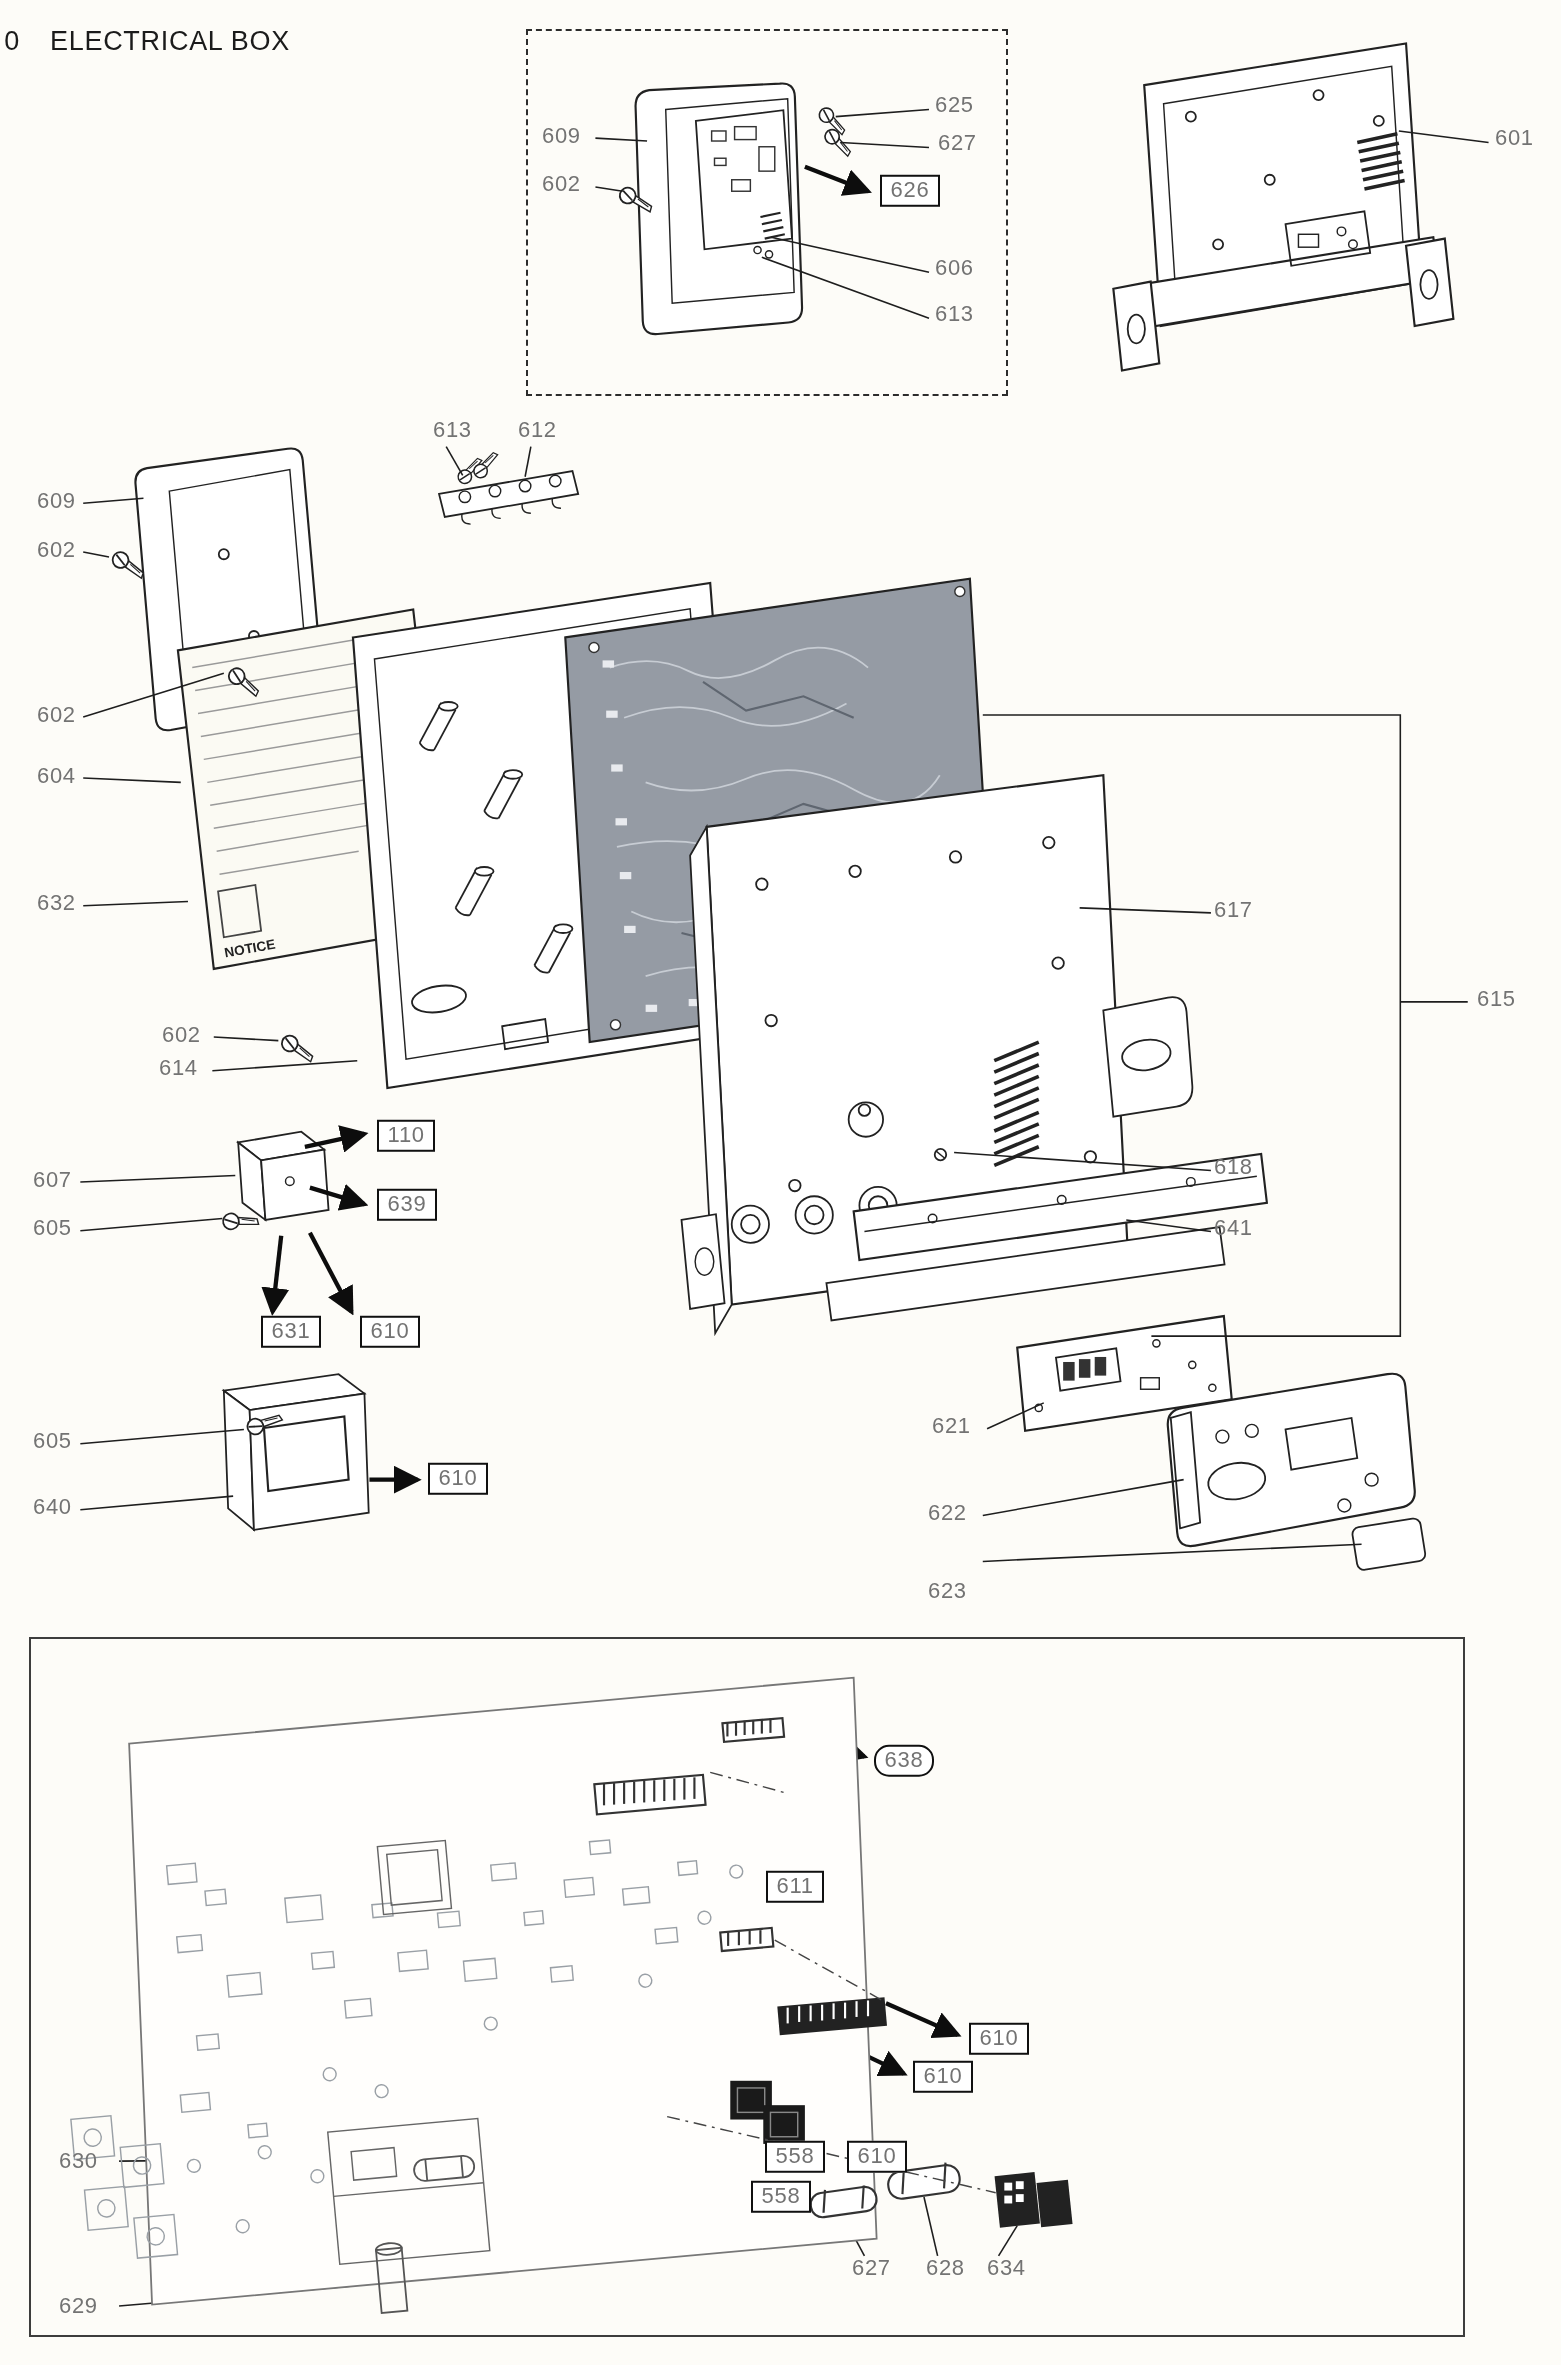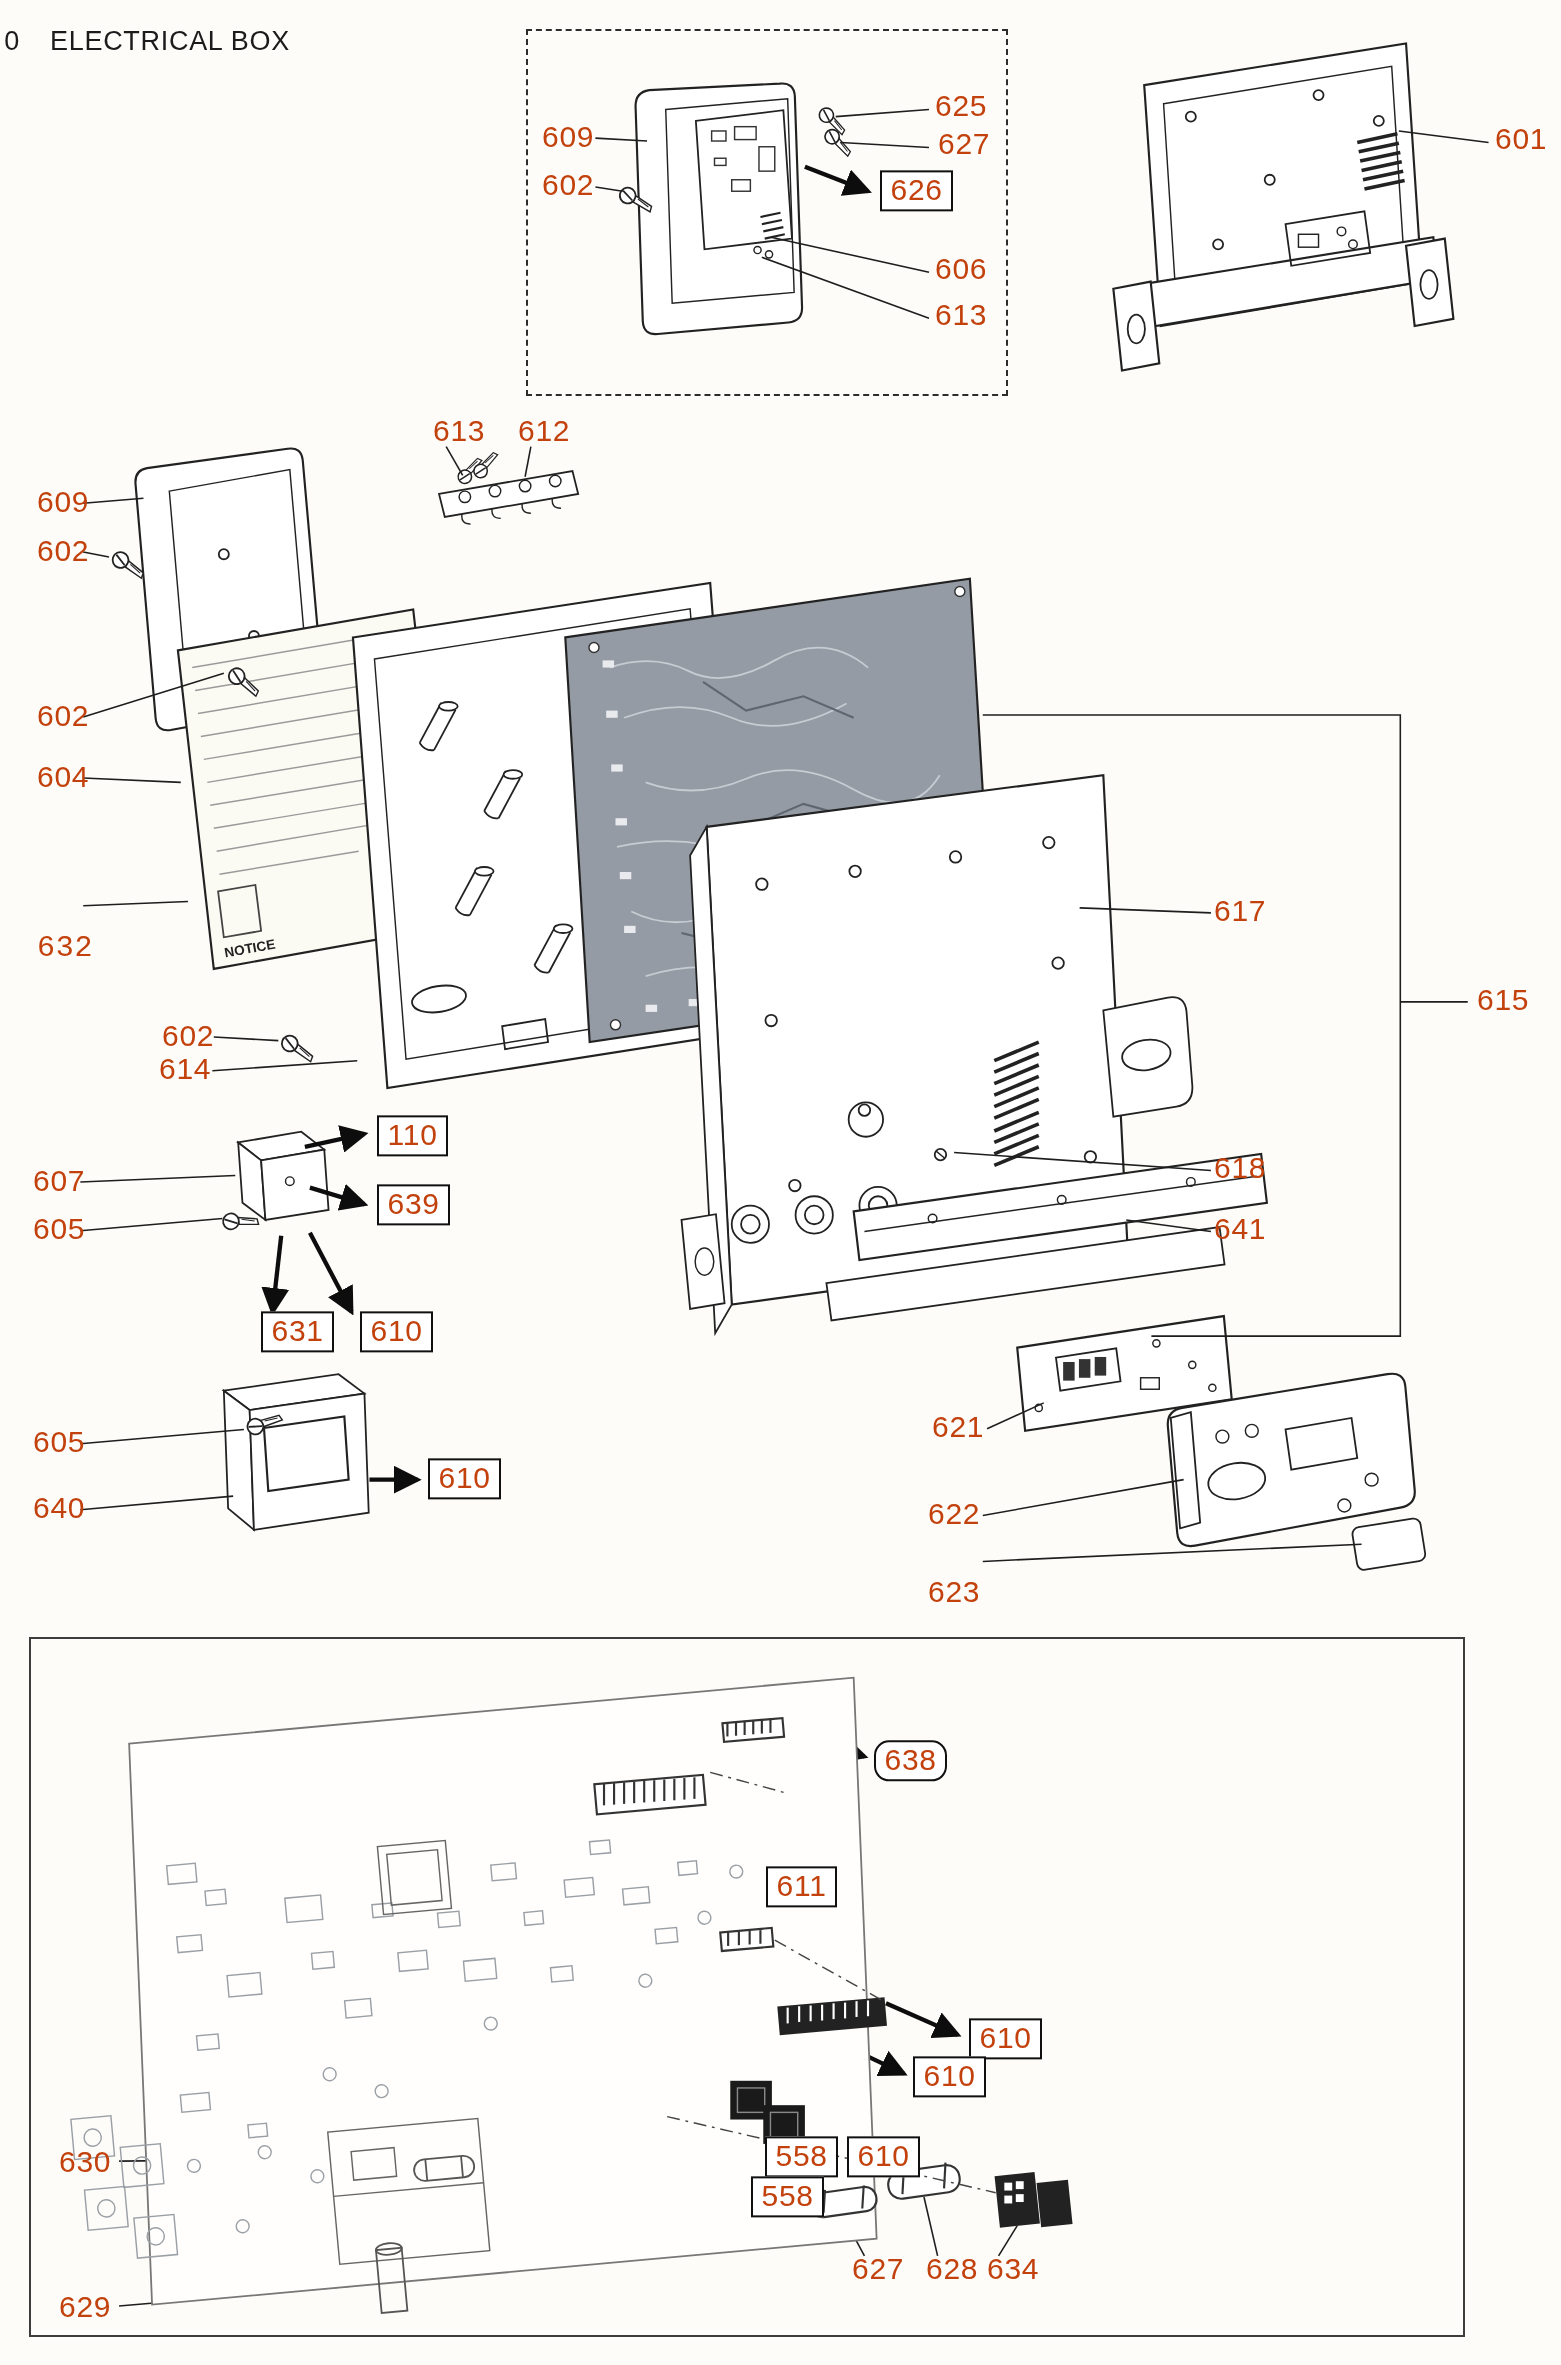--- a/index.html
+++ b/index.html
@@ -25,21 +25,21 @@
     background:#050505; color:#fff; display:flex; align-items:center; justify-content:center;
     font-size:21.5px; font-weight:bold; letter-spacing:2.2px;
   }
   .bottom-frame {
     position:absolute; left:29px; top:1637px; width:1436px; height:700px;
     border:2.2px solid #3d3d3d; pointer-events:none;
   }
   #callouts { position:absolute; left:0; top:0; width:100%; height:100%; pointer-events:none; }
   .callout {
     position:absolute; transform:translateY(-50%);
-    font-size:30px; color:#c2410c; white-space:nowrap; letter-spacing:0.7px;
+    font-size:22px; color:#737373; white-space:nowrap; letter-spacing:0.7px;
     line-height:1.1;
     text-align:right;
   }
   .callout.boxed {
     border:2.2px solid #101010; background:#fff; padding:1.4px 8.6px 2.9px;
   }
   .dhs {
     position:absolute; left:1288px; top:2249px; display:flex; align-items:center;
     color:#8a1c2c; z-index:5;
   }
@@ -508,21 +508,21 @@
       <div class="callout boxed" style="left: 880px; top: 191px;">626</div>
       <div class="callout" style="left: 935px; top: 268px;">606</div>
       <div class="callout" style="left: 935px; top: 314px;">613</div>
       <div class="callout" style="left: 1495px; top: 138px;">601</div>
       <div class="callout" style="left: 433px; top: 430px;">613</div>
       <div class="callout" style="left: 518px; top: 430px;">612</div>
       <div class="callout" style="left: 37px; top: 501px;">609</div>
       <div class="callout" style="left: 37px; top: 550px;">602</div>
       <div class="callout" style="left: 37px; top: 715px;">602</div>
       <div class="callout" style="left: 37px; top: 776px;">604</div>
-      <div class="callout" style="left: 37px; top: 948px; font-family: Liberation Mono, monospace;">632</div>
+      <div class="callout" style="left: 37px; top: 903px;">632</div>
       <div class="callout" style="left: 162px; top: 1035px;">602</div>
       <div class="callout" style="left: 159px; top: 1068px;">614</div>
       <div class="callout" style="left: 33px; top: 1180px;">607</div>
       <div class="callout" style="left: 33px; top: 1228px;">605</div>
       <div class="callout boxed" style="left: 377px; top: 1136px;">110</div>
       <div class="callout boxed" style="left: 377px; top: 1205px;">639</div>
       <div class="callout boxed" style="left: 261px; top: 1332px;">631</div>
       <div class="callout boxed" style="left: 360px; top: 1332px;">610</div>
       <div class="callout" style="left: 33px; top: 1441px;">605</div>
       <div class="callout" style="left: 33px; top: 1507px;">640</div>

